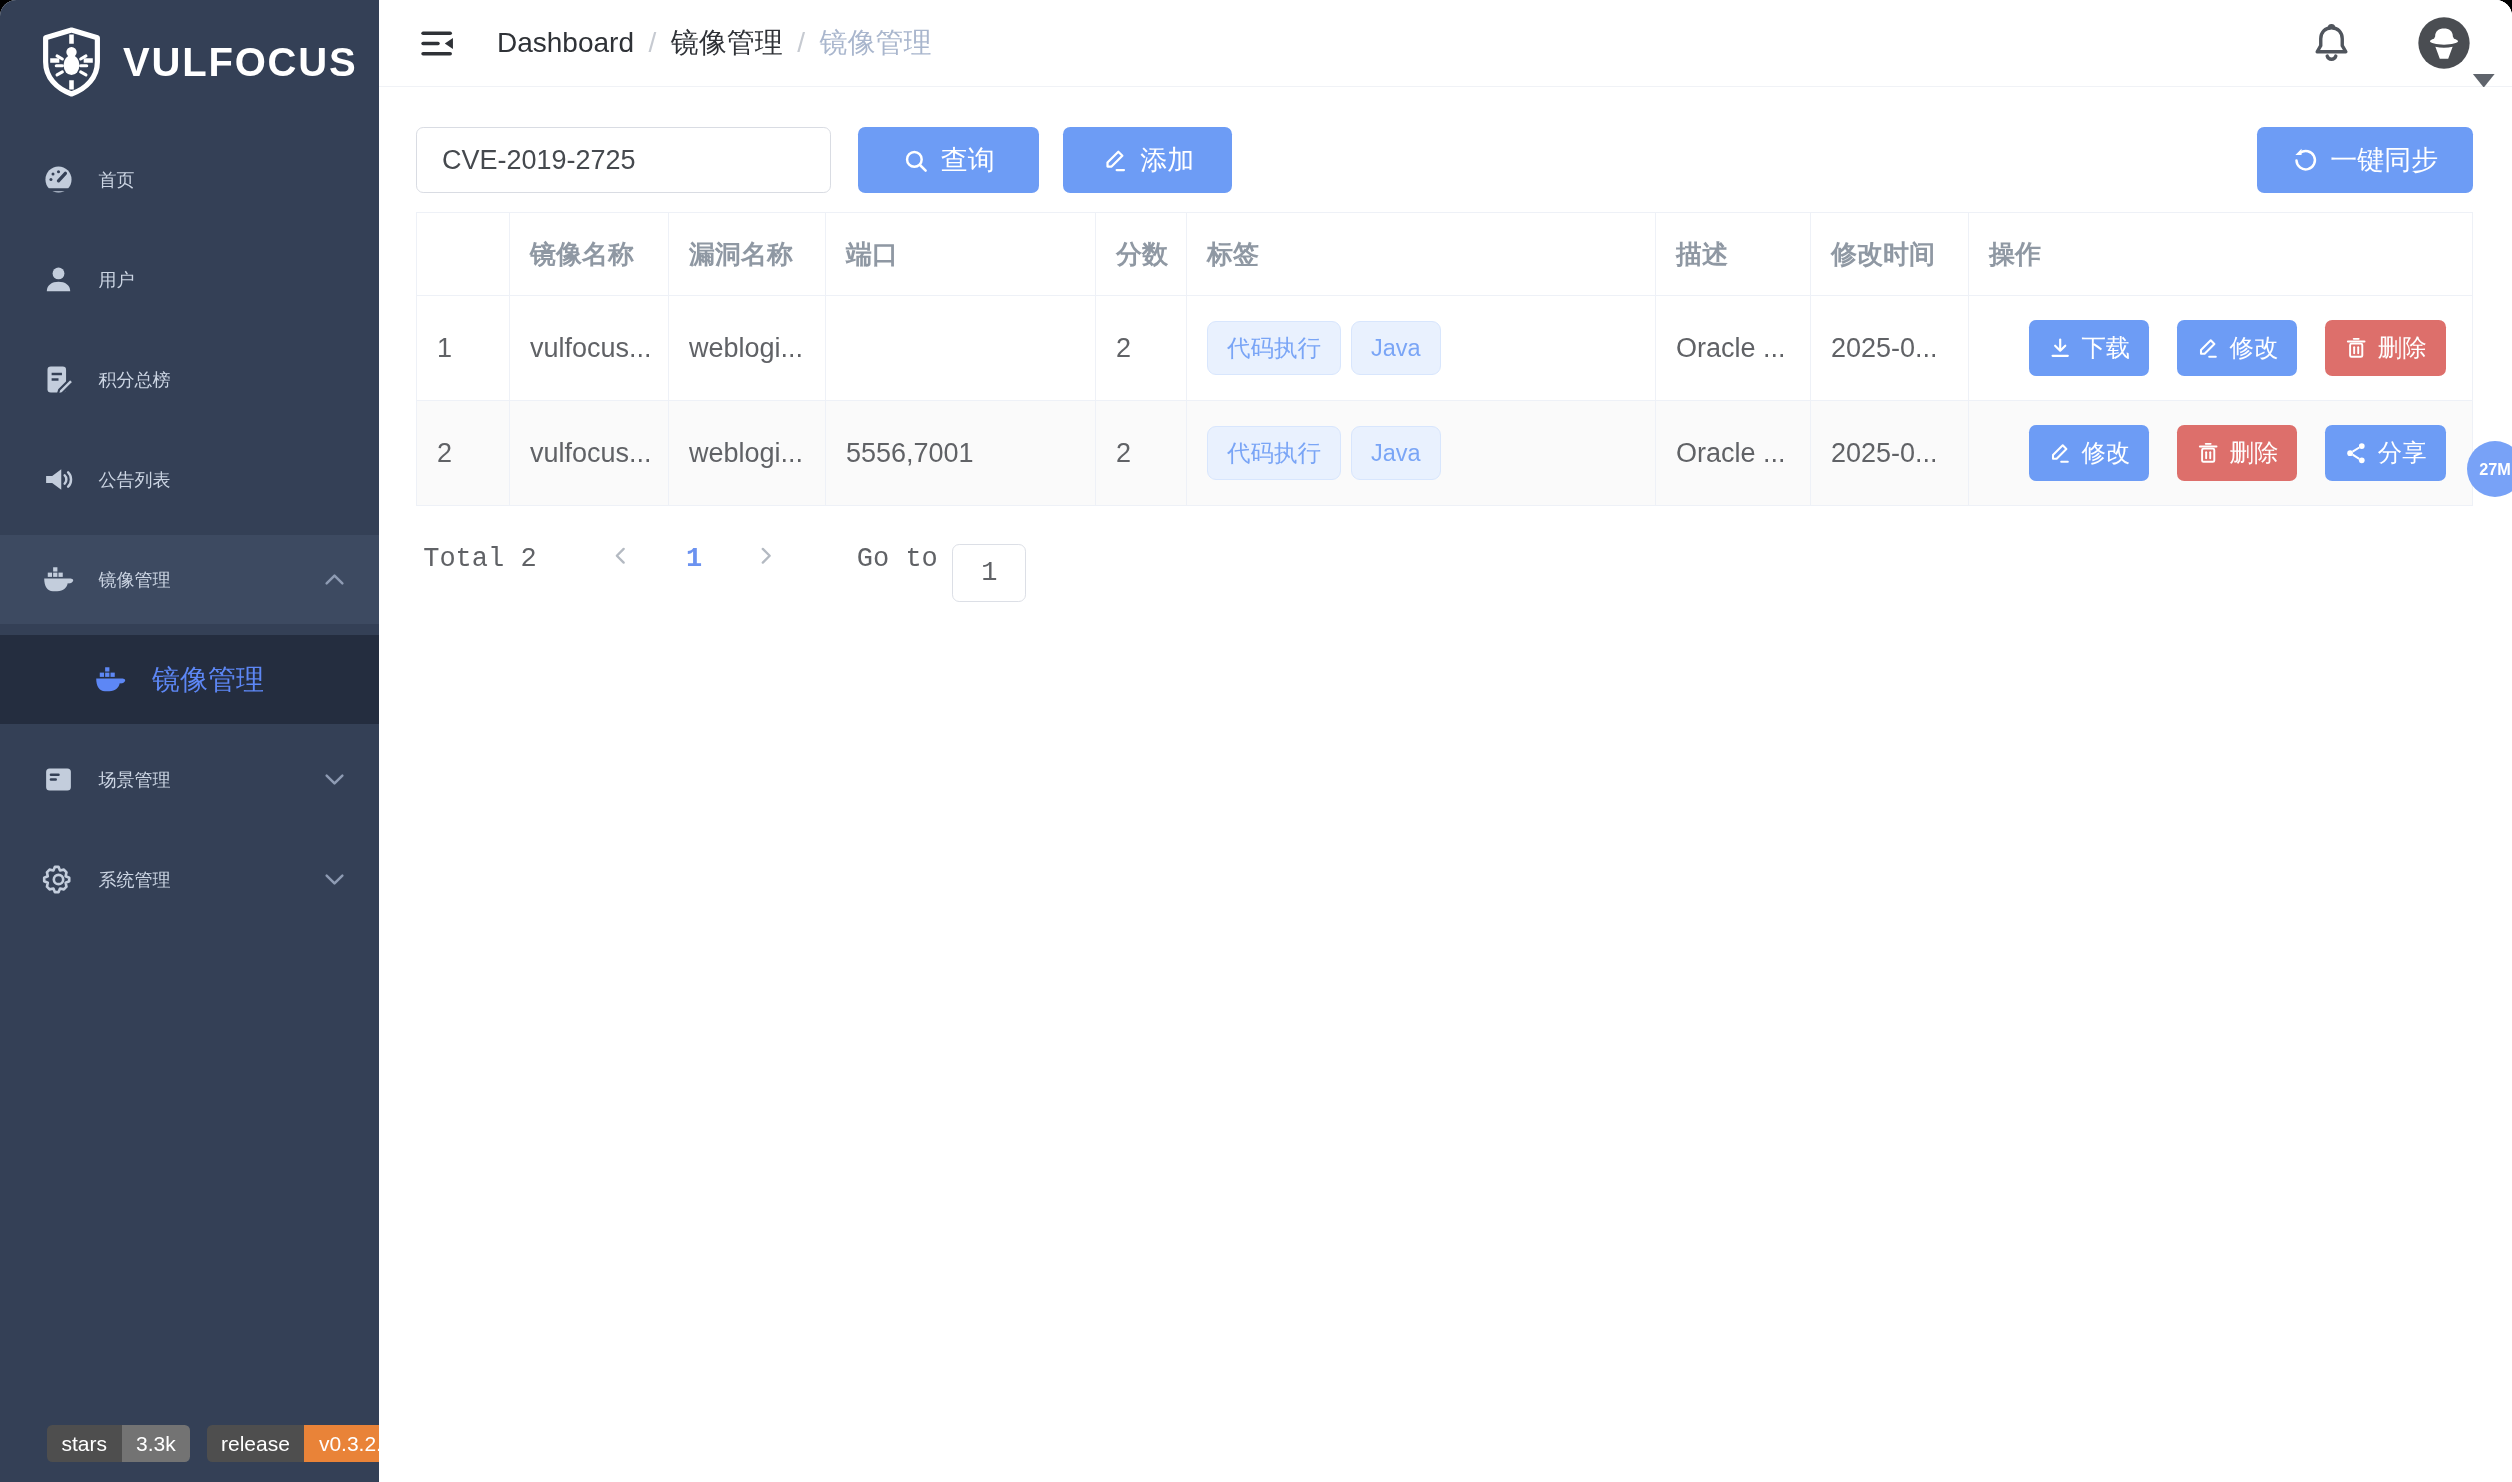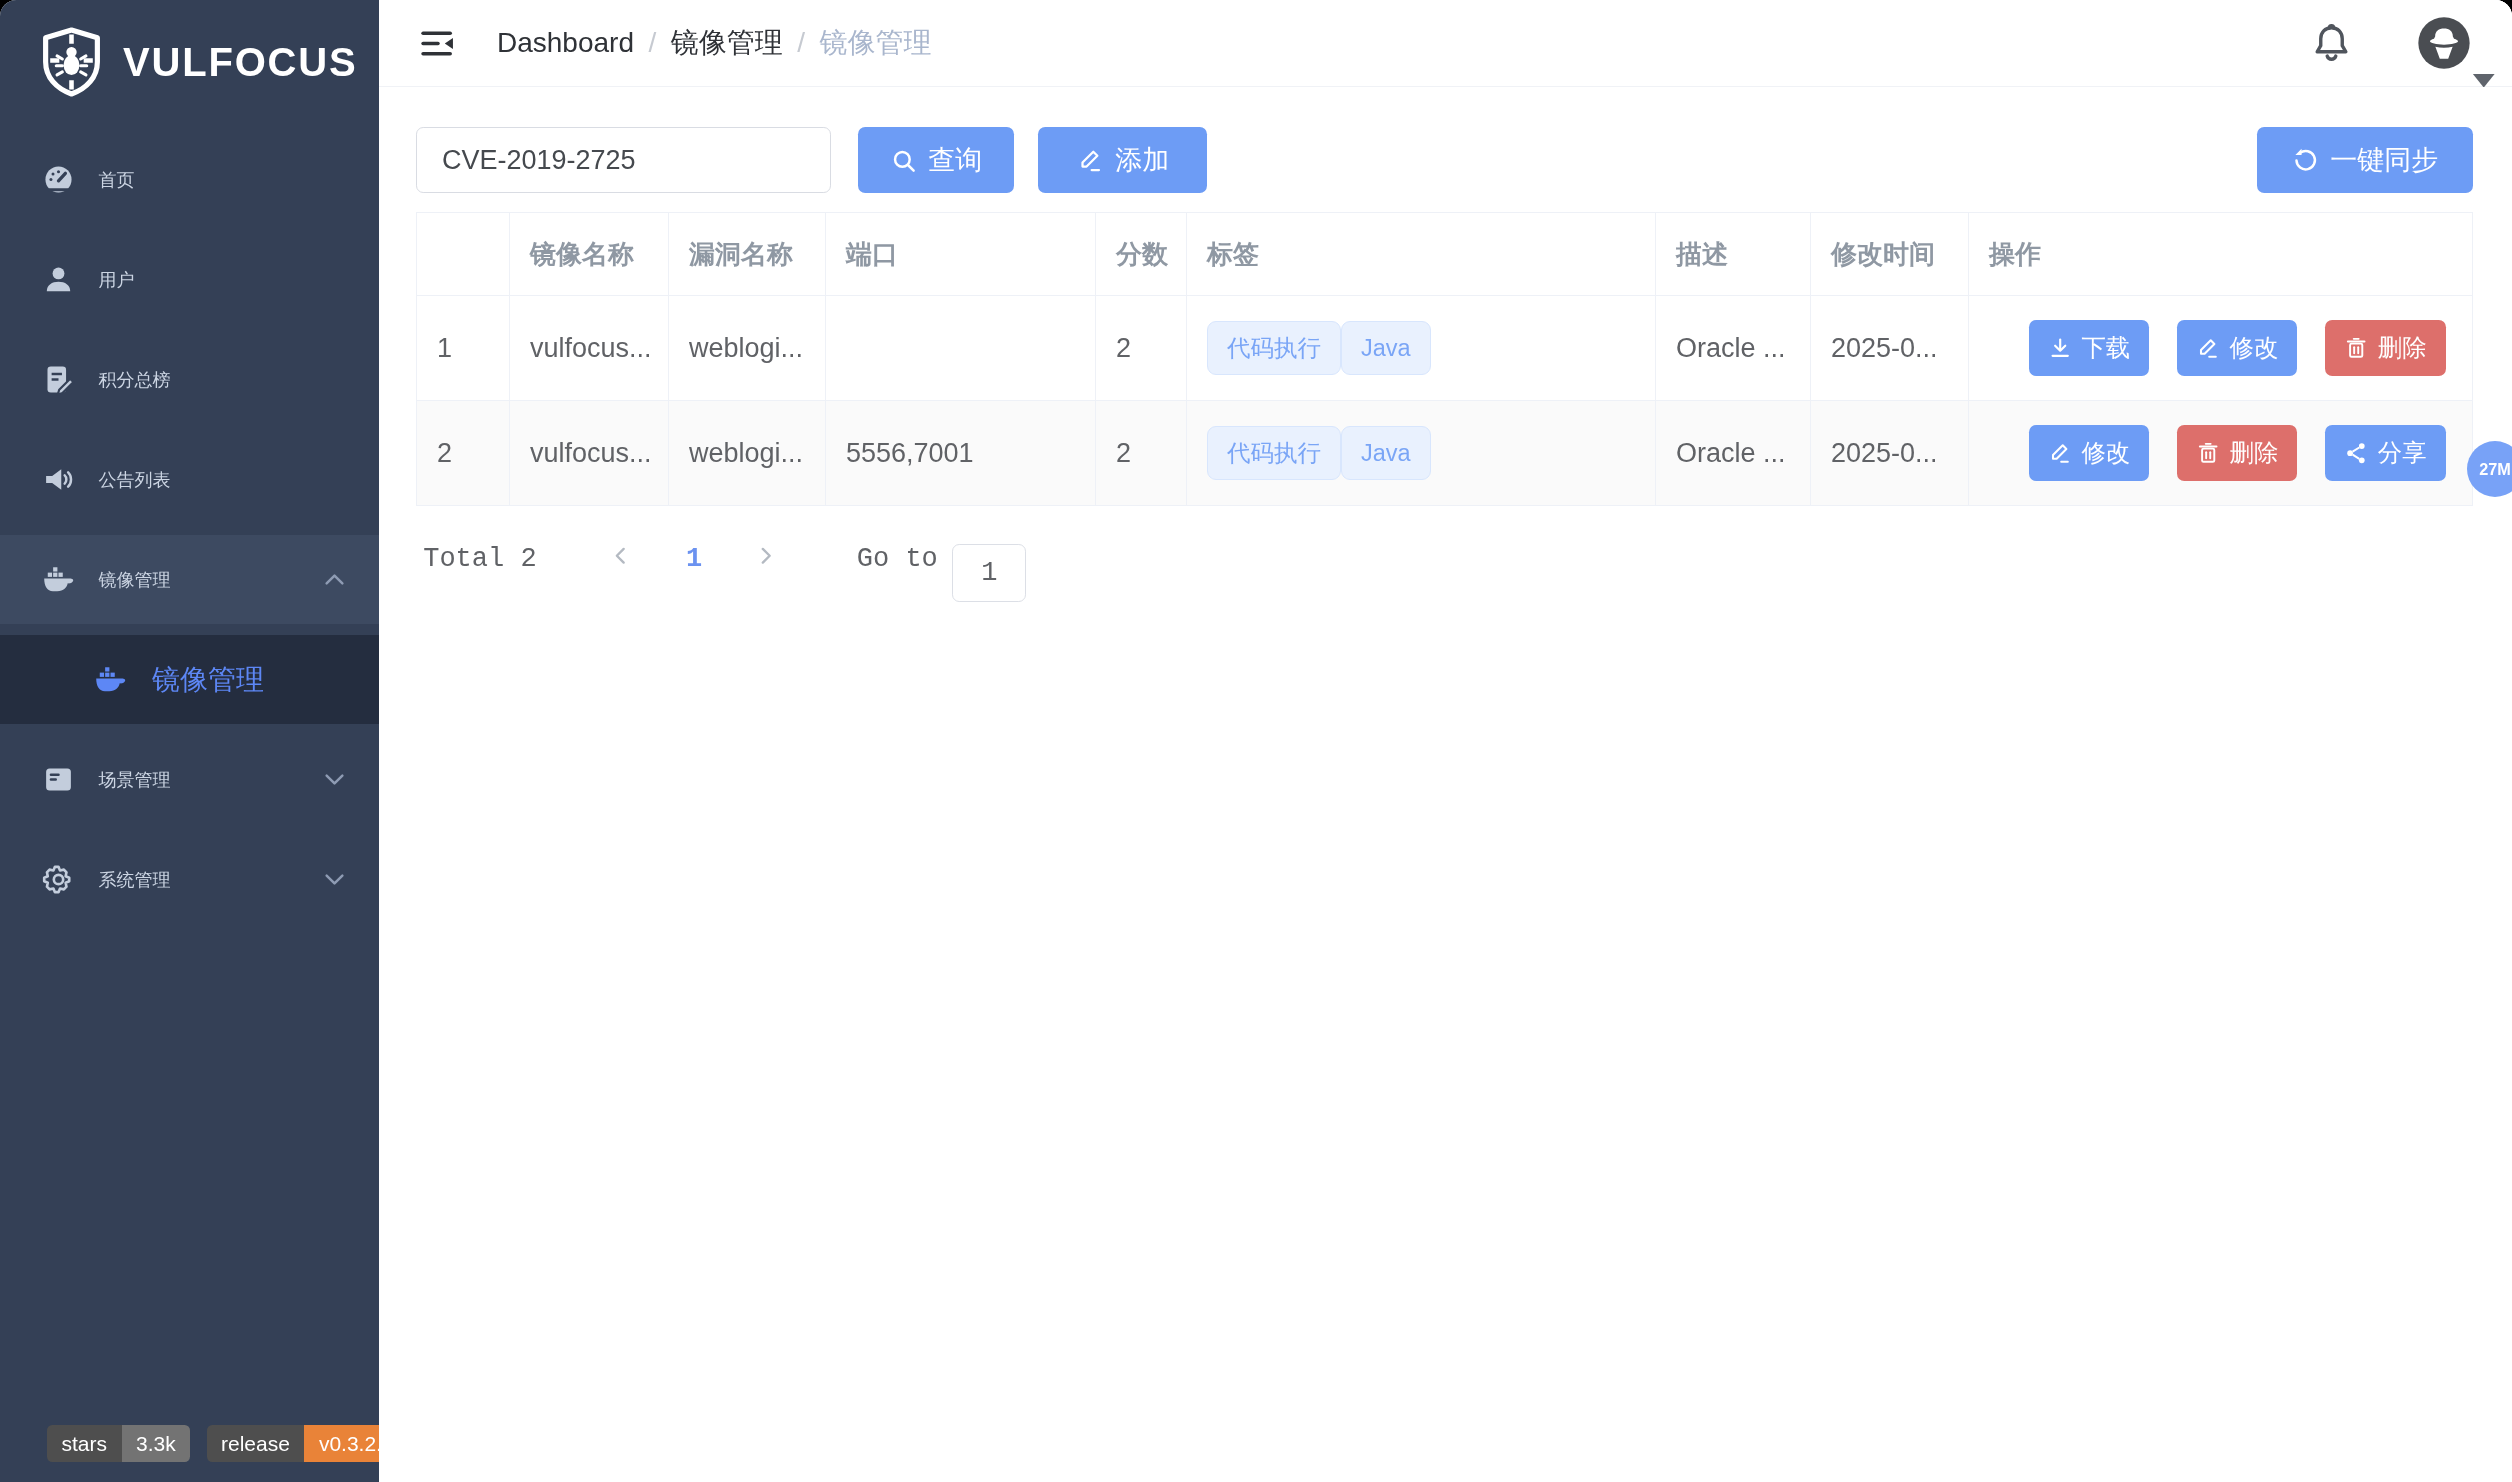--- a/index.html
+++ b/index.html
@@ -52,32 +52,32 @@
   .content{ padding:40px 39px 0 37px; position:relative; }
   .toolbar{ display:flex; align-items:center; }
   .search-input{ width:415px; height:66px; border:1.8px solid #d9dce3; border-radius:7.2px;
                  font-size:27px; color:#45494e; padding:0 25px; outline:none;
                  font-family:inherit; }
   .btn{ display:inline-flex; align-items:center; justify-content:center; gap:11.7px;
         border:none; border-radius:7.2px; color:#fff; font-size:27px; cursor:pointer;
         font-family:inherit; }
   .btn svg{ width:27px; height:27px; }
   .btn-blue{ background:#6d9cf5; }
-  .btn-query{ width:156px; height:66px; margin-left:27px; }
+  .btn-query{ width:181px; height:66px; margin-left:27px; }
   .btn-add{ width:169px; height:66px; margin-left:24.4px; }
   .btn-sync{ width:216px; height:66px; margin-left:auto; }
 
   
   table{ width:100%; border-collapse:collapse; margin-top:19px; table-layout:fixed; }
   th,td{ border:1.8px solid #eef1f7; text-align:left; padding:0 0 0 20px;
          overflow:hidden; white-space:nowrap; }
   th{ height:83px; color:#8f98a3; font-size:26px; font-weight:bold; background:#fff; }
   td{ height:105px; color:#606266; font-size:27px; background:#fff; }
   tr.stripe td{ background:#fafafa; }
-  .tags{ display:flex; }
+  .tags{ display:flex; gap:10px; }
   .tag{ display:inline-flex; align-items:center; padding:10px 19px; border-radius:9px;
         background:#e9f1fe; border:1.8px solid #d8e6fd; color:#7aa5f6; font-size:23.5px; }
   .actions{ display:flex; gap:28px;padding-left:40px; }
   .act-btn{ height:56px; padding:0 19px; font-size:24.4px; gap:9px; }
   .act-btn svg{ width:24.4px; height:24.4px; }
   .btn-red{ background:#dd6f6b; }
 
   
   .pagination{ display:flex; margin-top:38px; font-size:27px;
                color:#606266;font-family:Liberation Mono, monospace; }

